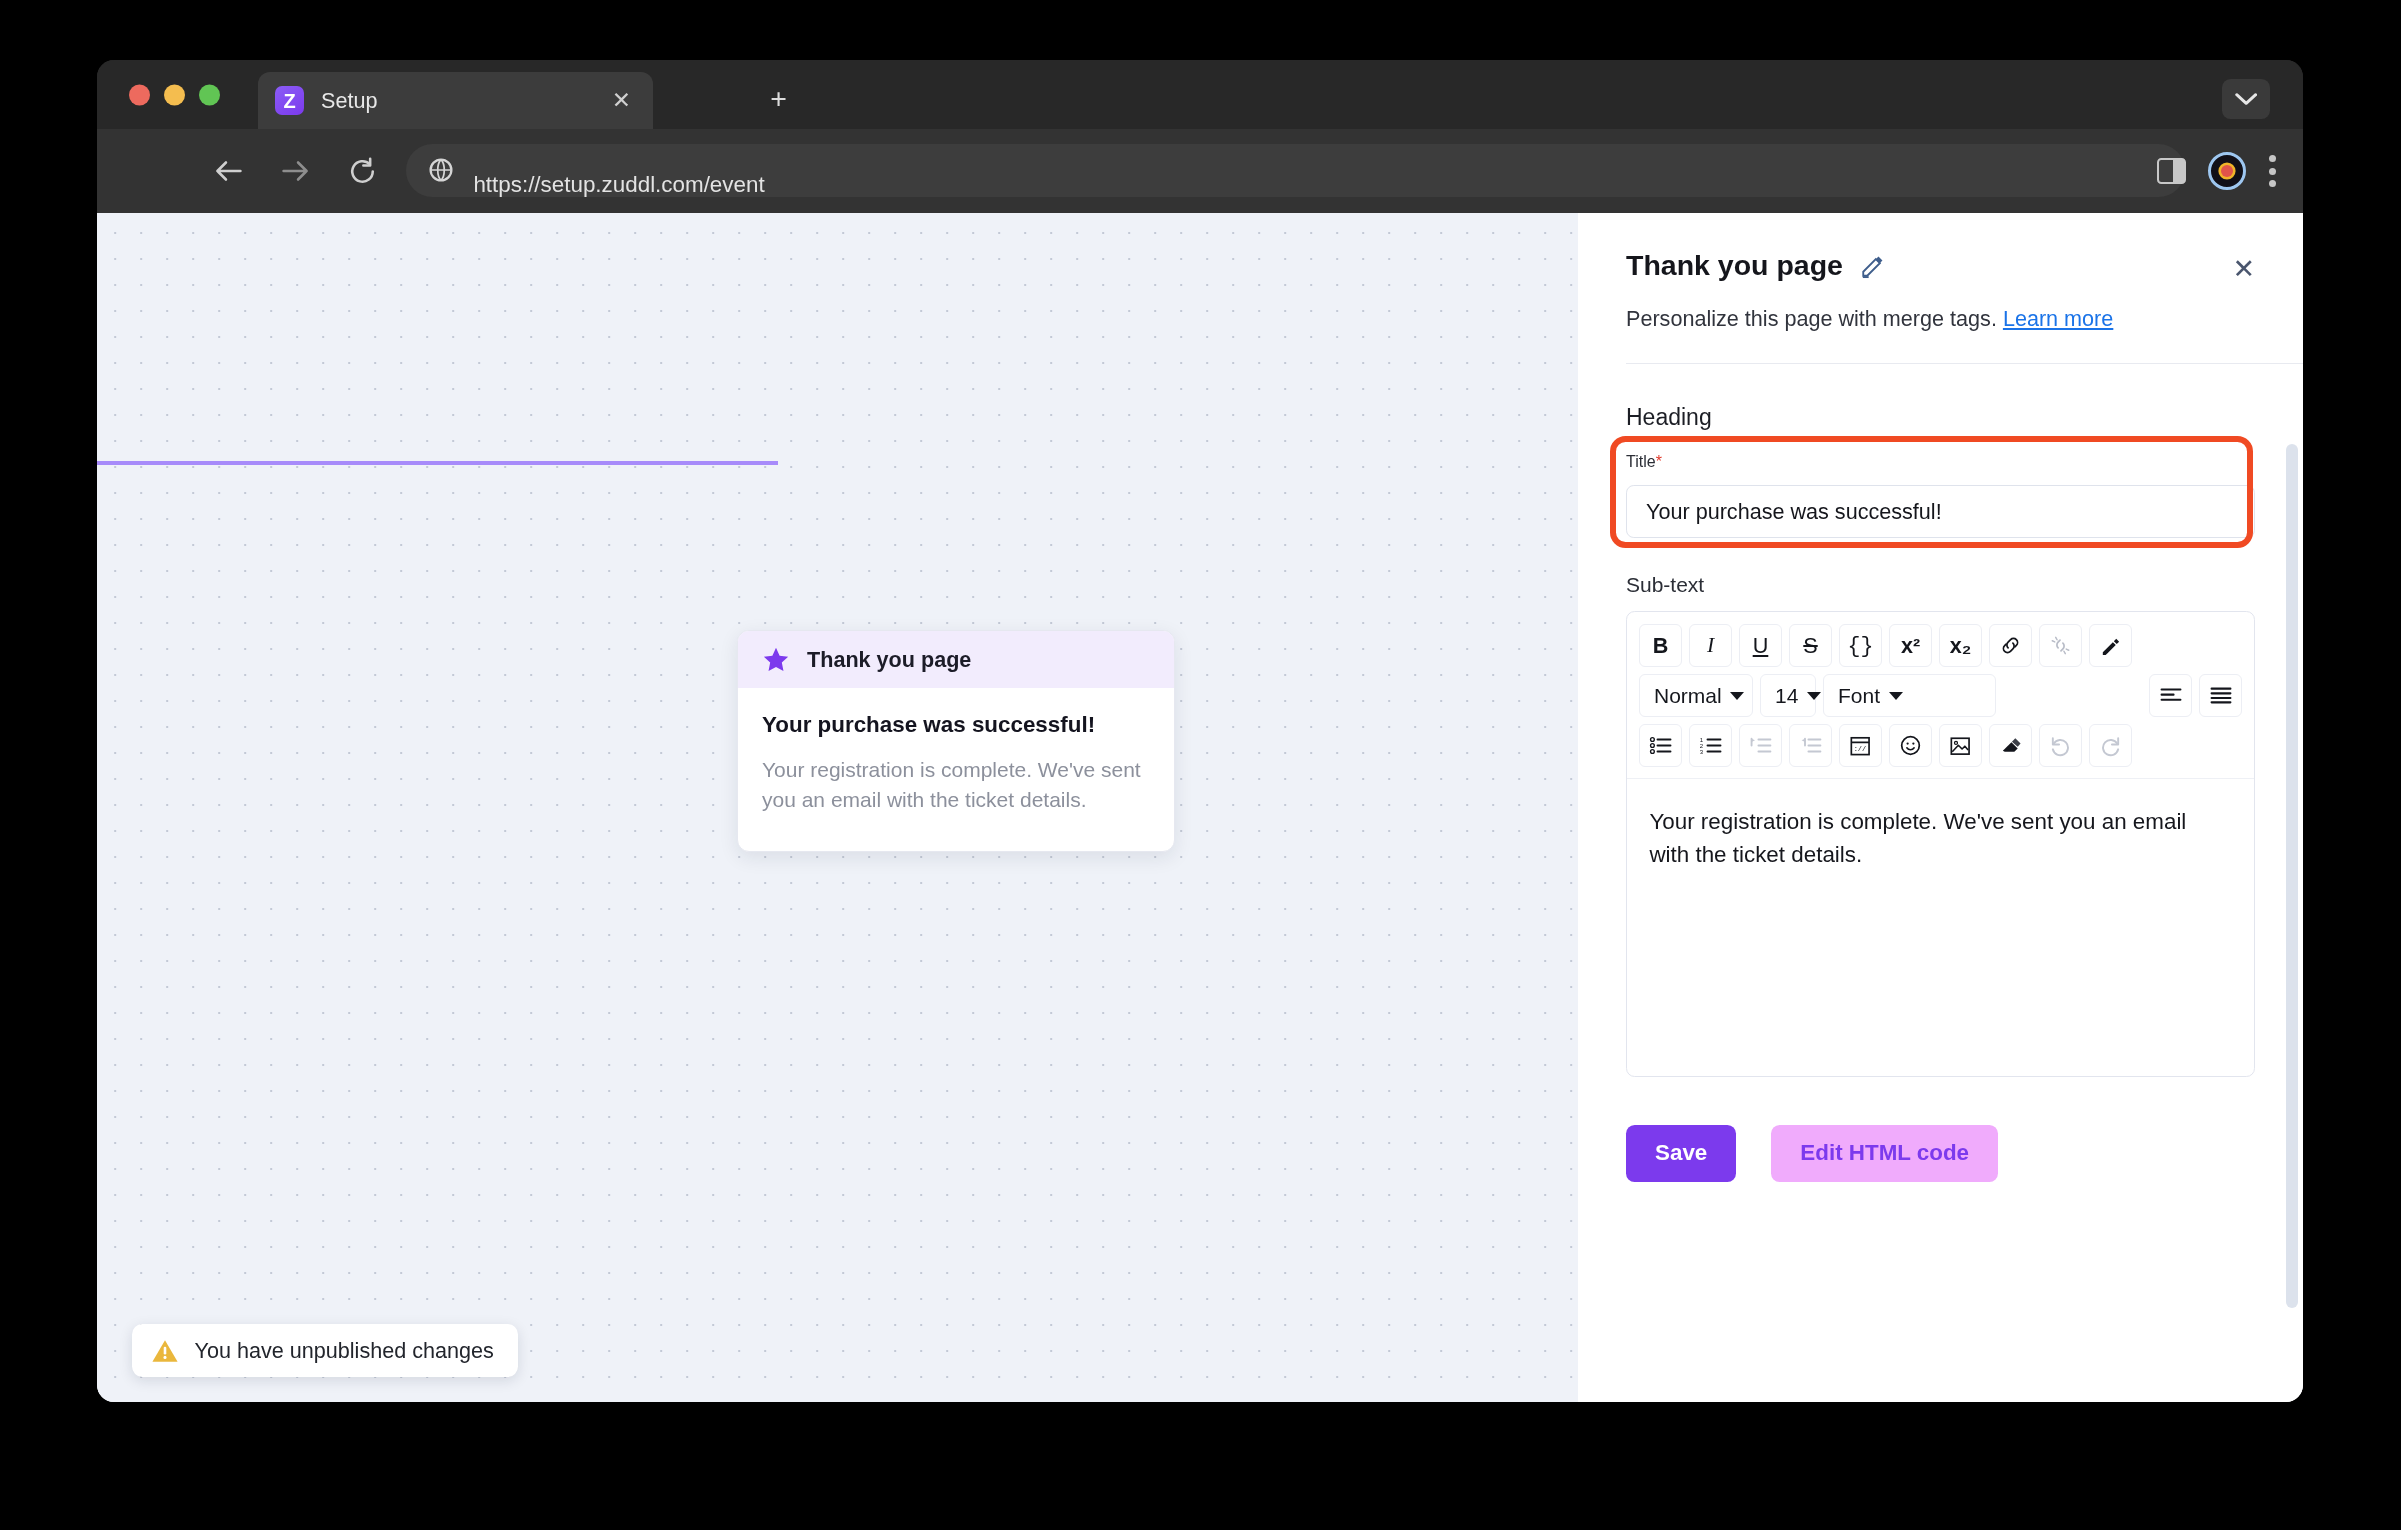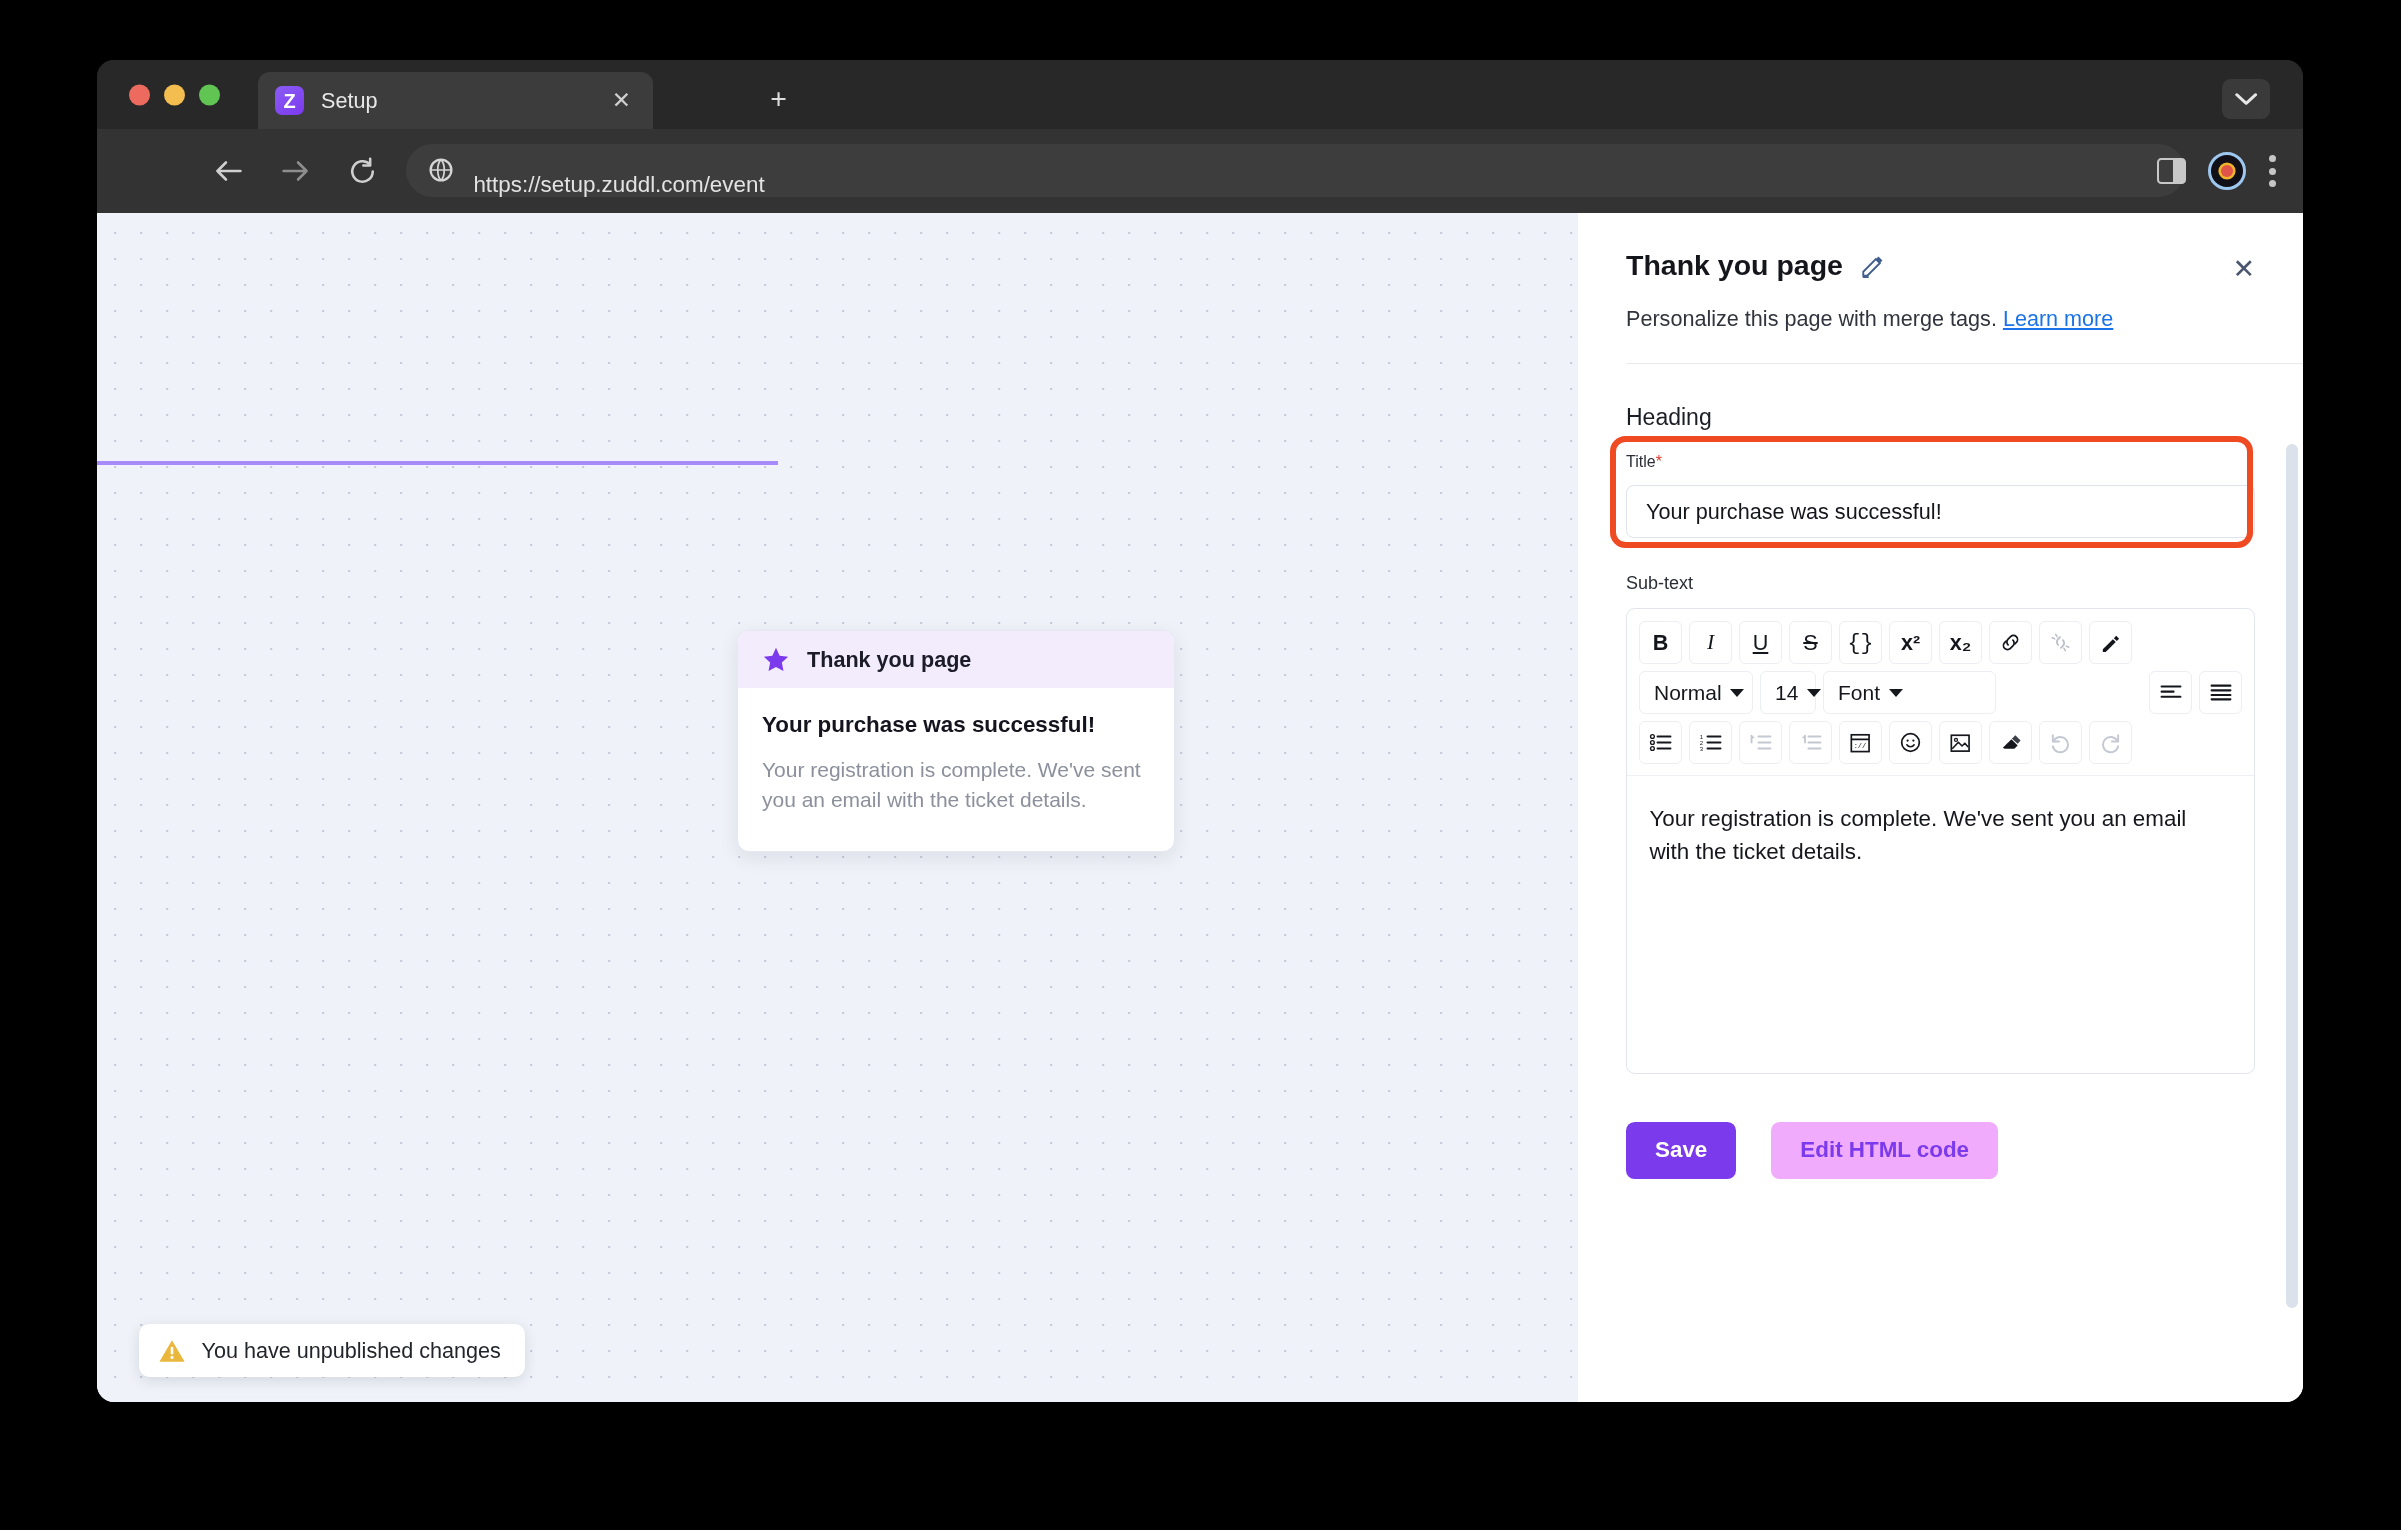--- a/index.html
+++ b/index.html
@@ -233,21 +233,21 @@
     margin-bottom: 17px;
   }
   .preview-sub {
     font-size: 21px;
     line-height: 1.42;
     color: #8c909c;
   }
 
   .toast {
     position: absolute;
-    left: 42px;
+    left: 35px;
     bottom: 25px;
     height: 53px;
     padding: 0 24px 0 19px;
     background: #ffffff;
     border-radius: 10.4px;
     box-shadow: 0 3.5px 14px rgba(20,26,50,.12);
     display: flex;
     align-items: center;
     gap: 15.5px;
   }
@@ -323,21 +323,21 @@
     height: 53px;
     border: 0.9px solid #dfe3ec;
     border-radius: 7.8px;
     background: #fff;
     font-size: 21.6px;
     color: #15161c;
     padding: 0 19px;
     font-family: "Liberation Sans", sans-serif;
   }
 
-  .subtext-label { margin-top: 35px; font-size: 18px; color: #2b2e36; }
+  .subtext-label { margin-top: 35px; font-size: 21px; color: #2b2e36; }
 
   
   .editor {
     margin-top: 14px;
     border: 0.9px solid #e2e5ee;
     border-radius: 8.6px;
     overflow: hidden;
   }
   .toolbar-rows { padding: 8.6px 12px 10.4px 12px; }
   .tb-row { display: flex; align-items: center; gap: 7px; margin-top: 7px; }

